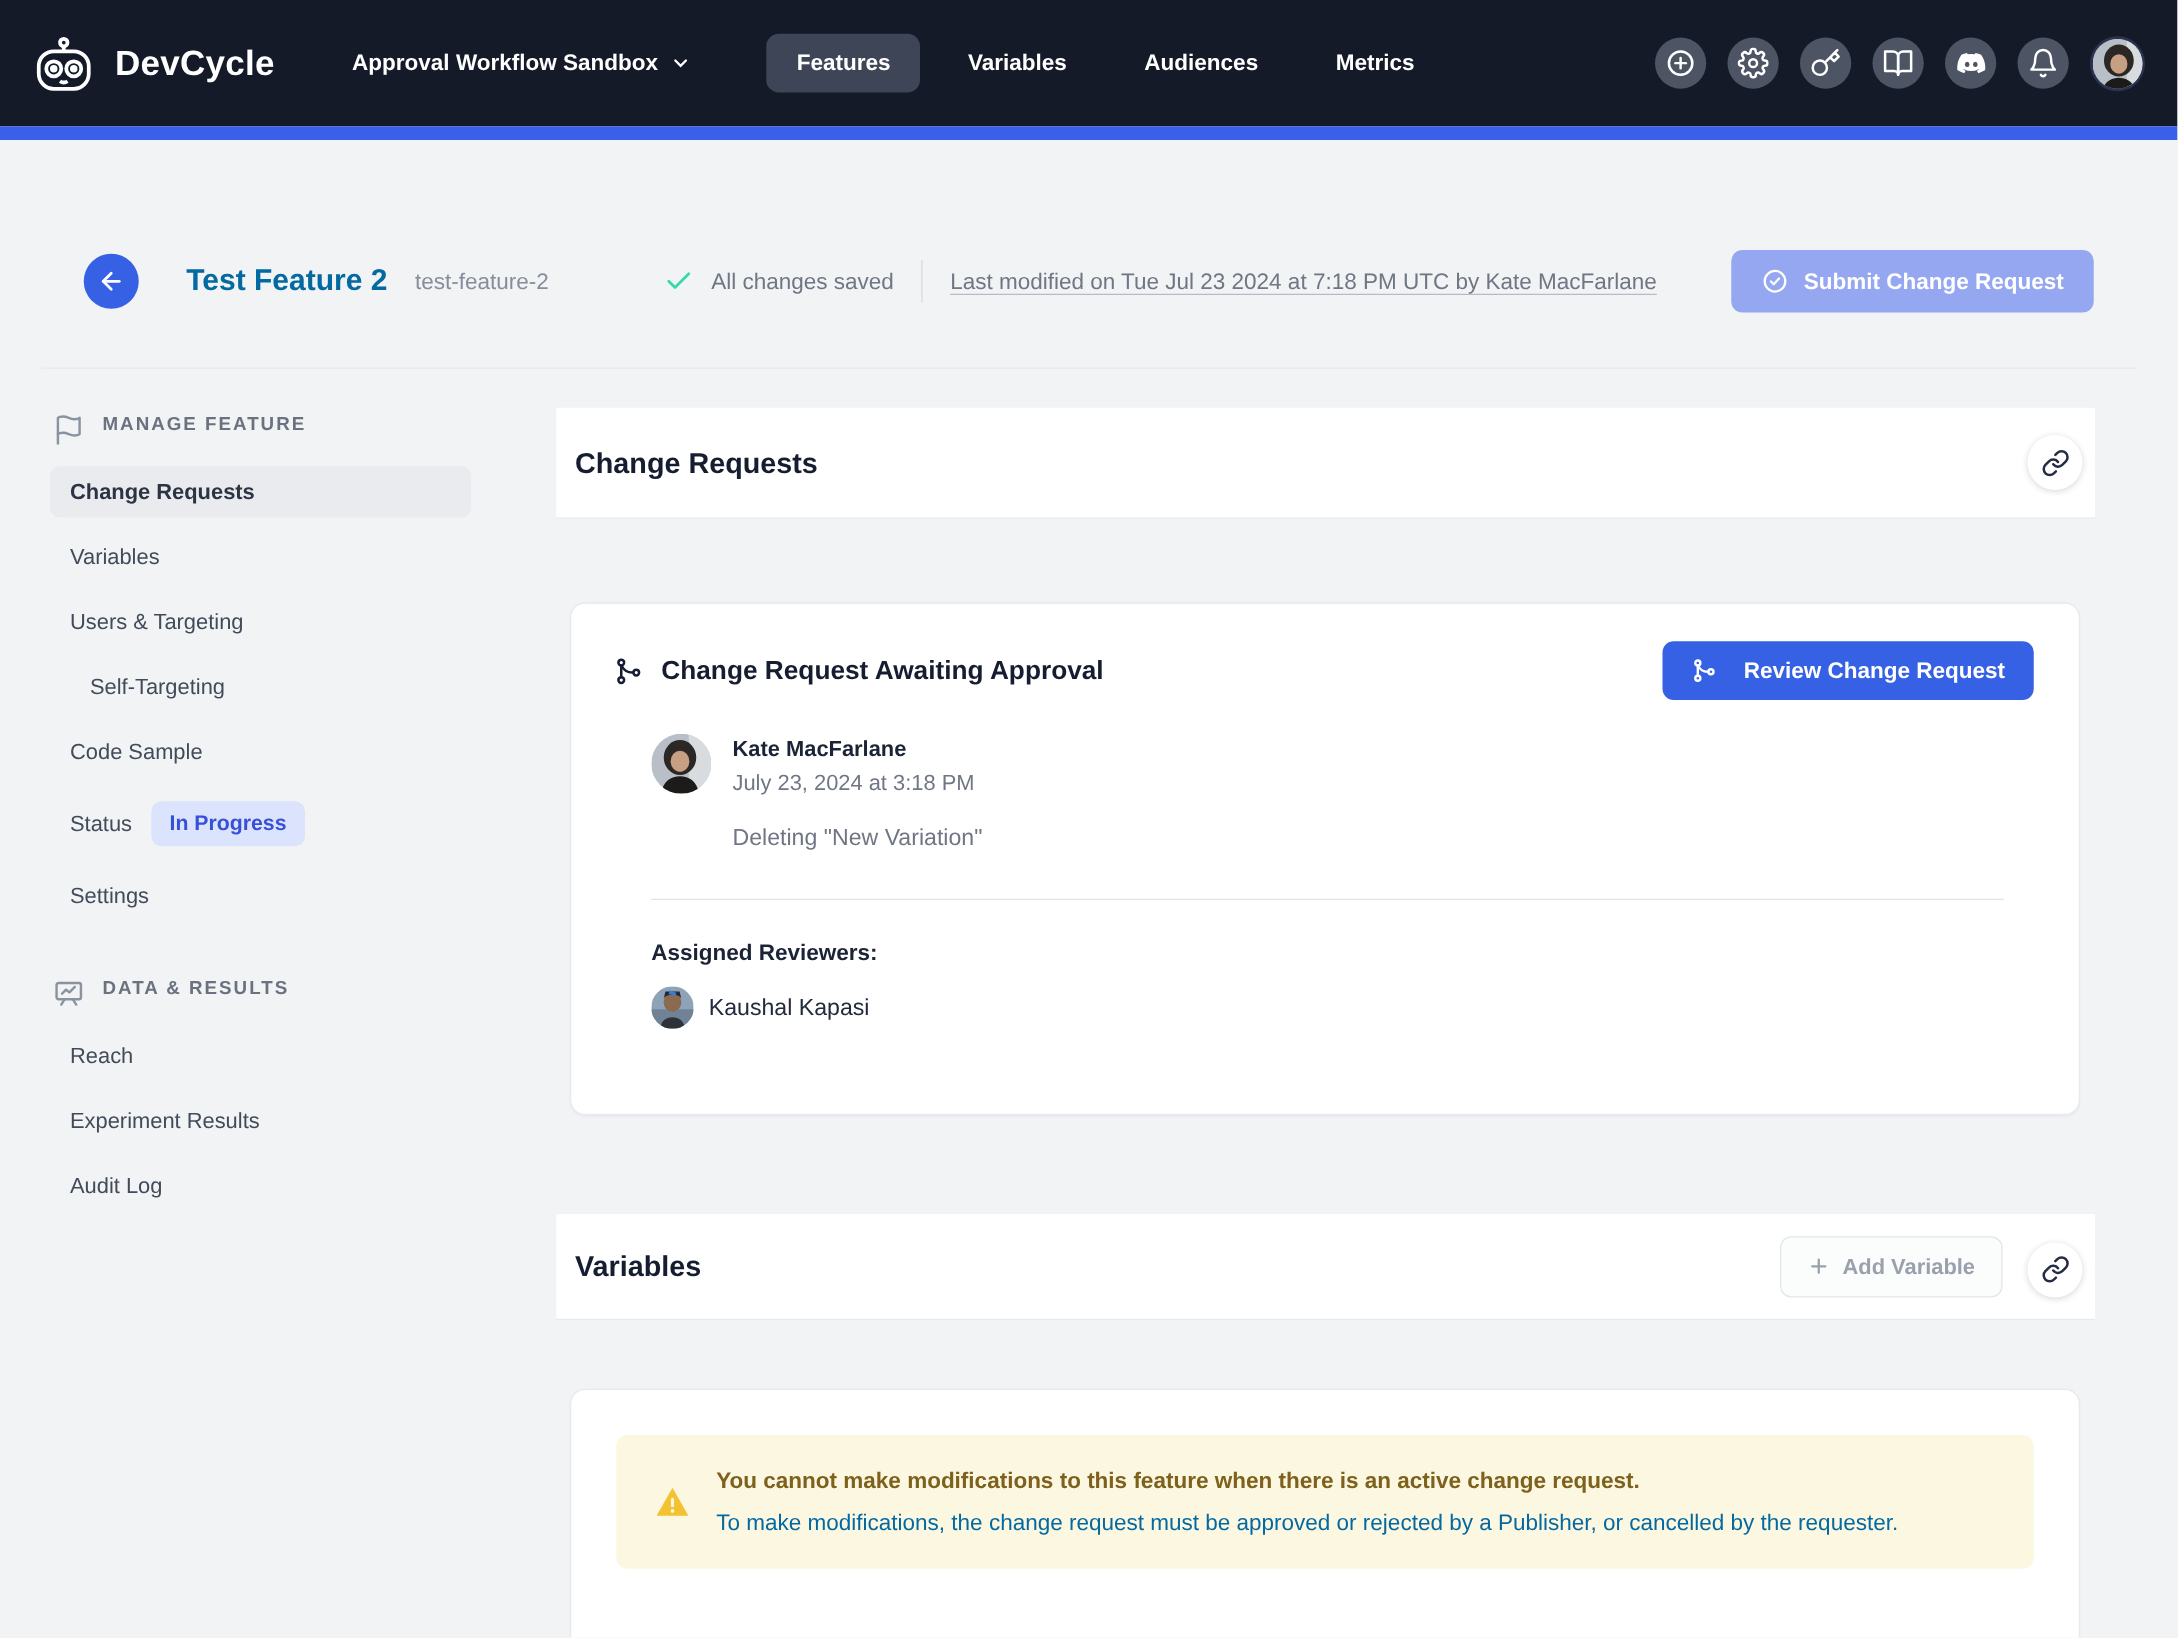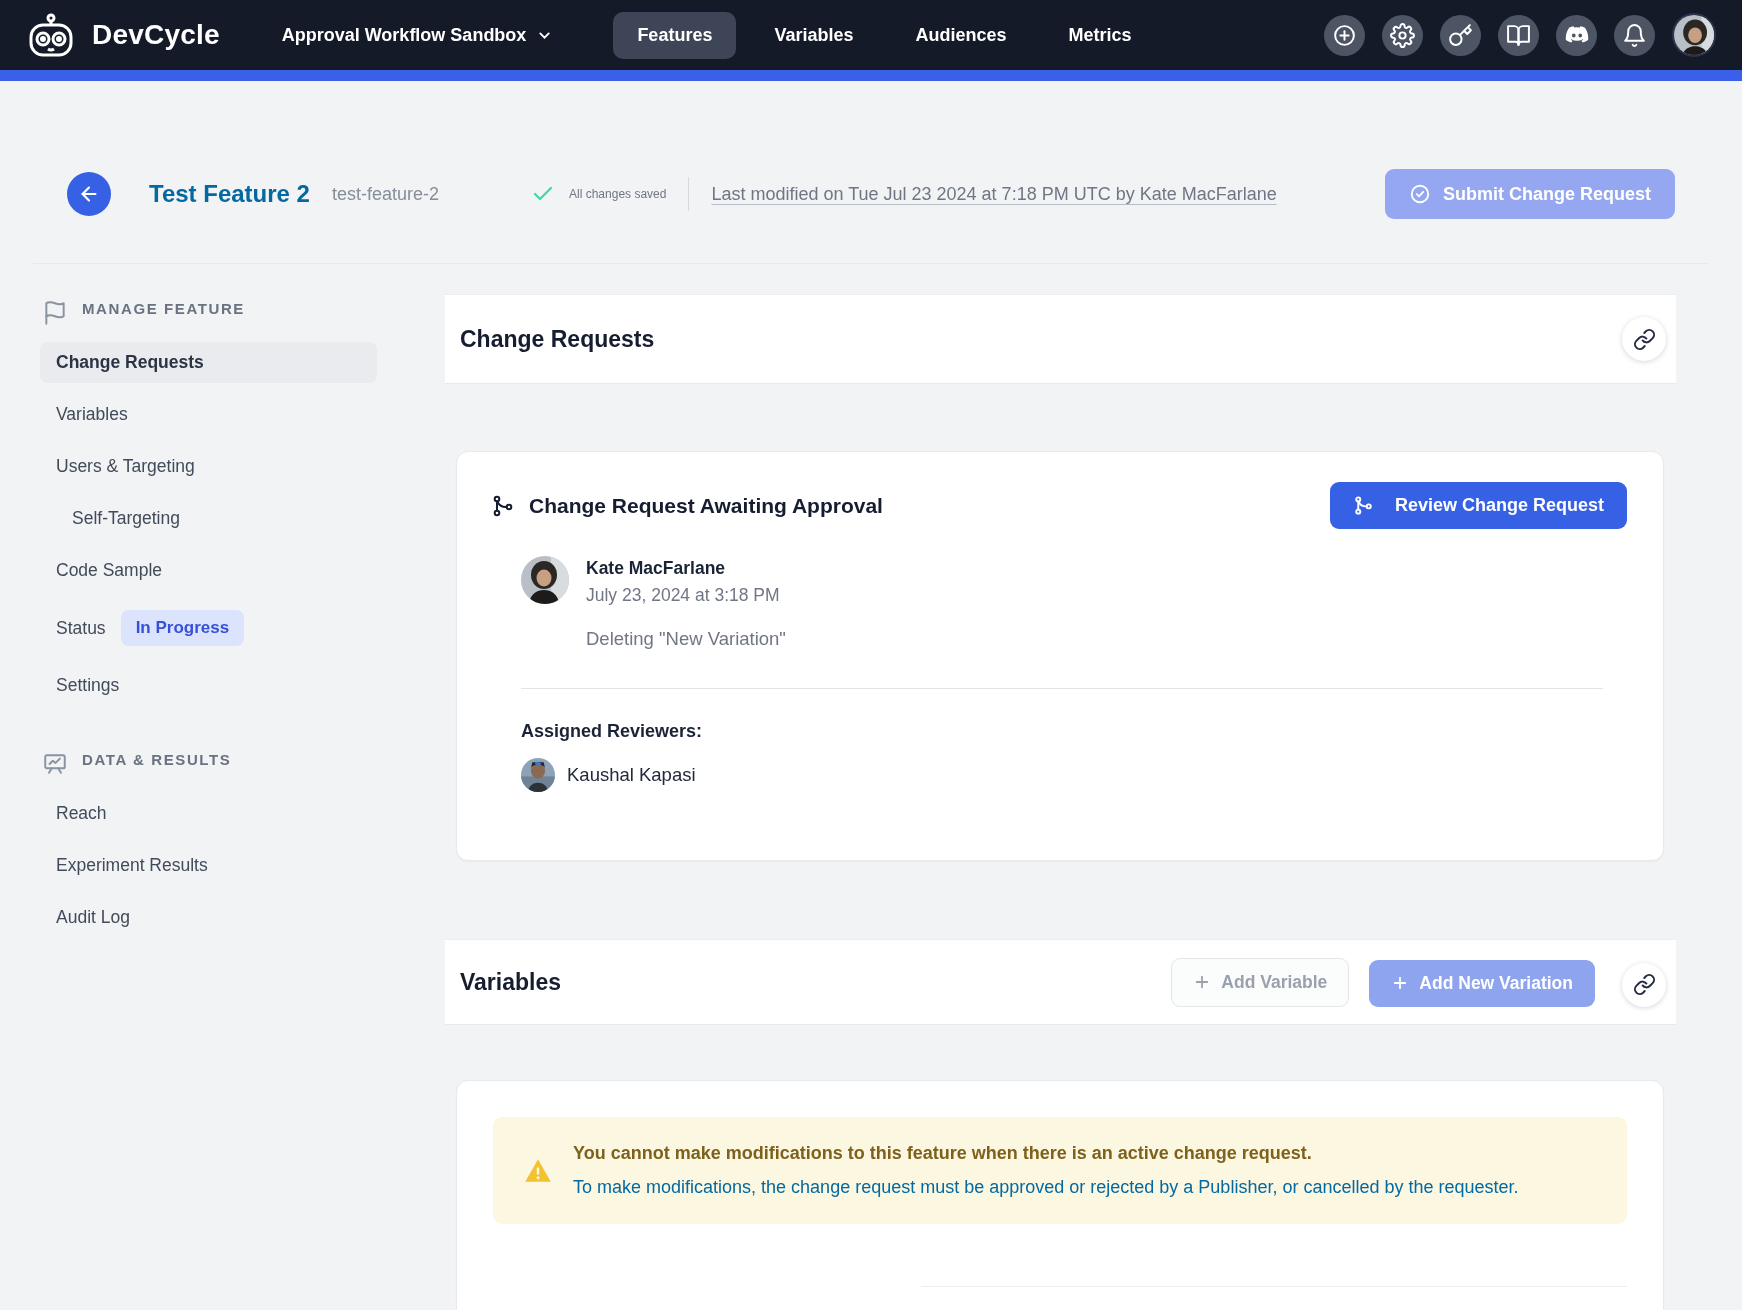--- a/index.html
+++ b/index.html
@@ -8,38 +8,38 @@
     --teal:#38d9a9; --mint-bg:#d3f7ea; --badge-blue-bg:#dbe4fc; --badge-blue-text:#3750d8;
     --page-bg:#f1f3f5; --card-border:#e7e9ed; --text-dark:#161d31; --text-slate:#424b5a;
     --text-gray:#707684; --warning-bg:#fcf7e1; --warning-text:#7d611c; --warning-icon:#f2c230;
   }
   *{margin:0;padding:0;box-sizing:border-box;}
   html,body{width:1742px;height:1310px;overflow:hidden;}
   body{font-family:"Liberation Sans","DejaVu Sans",sans-serif;background:var(--page-bg);color:var(--text-dark);}
   svg{display:block;}
 
   
-  .navbar{height:70px;background:var(--navbar-bg);display:flex;align-items:center;padding:0 26px;}
+  .navbar{height:101px;background:var(--navbar-bg);display:flex;align-items:center;padding:0 26px;}
   .brand{display:flex;align-items:center;gap:12px;cursor:pointer;}
   .brand-name{color:#fff;font-size:28px;font-weight:bold;letter-spacing:.2px;}
   .project-select{display:flex;align-items:center;gap:10px;margin-left:62px;color:#fff;font-size:18px;font-weight:bold;cursor:pointer;}
   .nav-tabs{display:flex;align-items:center;gap:14px;margin-left:60px;}
   .nav-tab{color:#fff;font-size:18px;font-weight:bold;padding:13px 24px;border-radius:10px;cursor:pointer;}
   .nav-tab.active{background:var(--navbar-pill);}
   .nav-right{margin-left:auto;display:flex;align-items:center;gap:17px;}
   .nav-icon-btn{width:41px;height:41px;border-radius:50%;background:var(--icon-circle);display:flex;align-items:center;justify-content:center;cursor:pointer;}
   .nav-avatar{width:44px;height:44px;border-radius:50%;overflow:hidden;cursor:pointer;border:2px solid #2c3350;}
   .accent-bar{height:11px;background:var(--accent-bar);}
 
   
   .feature-header{display:flex;align-items:center;padding:88px 34px 44px 34px;border-bottom:1px solid var(--card-border);margin:0 33px 0 33px;}
   .back-btn{width:44px;height:44px;border-radius:50%;background:var(--primary-blue);display:flex;align-items:center;justify-content:center;cursor:pointer;flex:none;}
   .feature-title{font-size:24px;font-weight:bold;color:#0369a1;margin-left:38px;}
   .feature-slug{font-size:18px;color:#868e99;margin-left:22px;}
-  .save-status{display:flex;align-items:center;gap:14px;margin-left:92px;color:#6f7684;font-size:12px;}
+  .save-status{display:flex;align-items:center;gap:14px;margin-left:92px;color:#6f7684;font-size:18px;}
   .header-vdivider{width:1px;height:34px;background:#d6dade;margin:0 22px;}
   .last-modified{color:#6f7684;font-size:18px;text-decoration:underline;text-decoration-color:#b6bcc6;text-underline-offset:4px;cursor:pointer;}
   .submit-btn{margin-left:auto;display:flex;align-items:center;gap:12px;background:var(--primary-blue-disabled);color:#fff;font-size:18px;font-weight:bold;border:none;border-radius:9px;padding:14px 24px;cursor:pointer;}
 
   
   .content-row{display:flex;align-items:flex-start;padding-top:30px;}
   .sidebar{width:445px;flex:none;padding:6px 28px 0 40px;}
   .main-col{flex:1;margin-right:66px;}
 
   
@@ -343,29 +343,20 @@
       <div class="vars-actions">
         <button class="add-var-btn">
           <span>
             <svg width="18" height="18" viewBox="0 0 24 24" fill="none" stroke="#9aa1ad" stroke-width="2.4" stroke-linecap="round">
                 <line x1="12" y1="5" x2="12" y2="19"></line>
                 <line x1="5" y1="12" x2="19" y2="12"></line>
               </svg>
           </span>
           <span>Add Variable</span>
         </button>
-        <button class="add-variation-btn">
-          <span>
-            <svg width="18" height="18" viewBox="0 0 24 24" fill="none" stroke="#fff" stroke-width="2.4" stroke-linecap="round">
-                <line x1="12" y1="5" x2="12" y2="19"></line>
-                <line x1="5" y1="12" x2="19" y2="12"></line>
-              </svg>
-          </span>
-          <span>Add New Variation</span>
-        </button>
         <div class="link-circle">
           <span>
             <svg width="23" height="23" viewBox="0 0 24 24" fill="none" stroke="#252d45" stroke-width="2.1" stroke-linecap="round" stroke-linejoin="round">
                 <path d="M10 13a5 5 0 0 0 7.54.54l3-3a5 5 0 0 0-7.07-7.07l-1.72 1.71"></path>
                 <path d="M14 11a5 5 0 0 0-7.54-.54l-3 3a5 5 0 0 0 7.07 7.07l1.71-1.71"></path>
               </svg>
           </span>
         </div>
       </div>
     </section>

